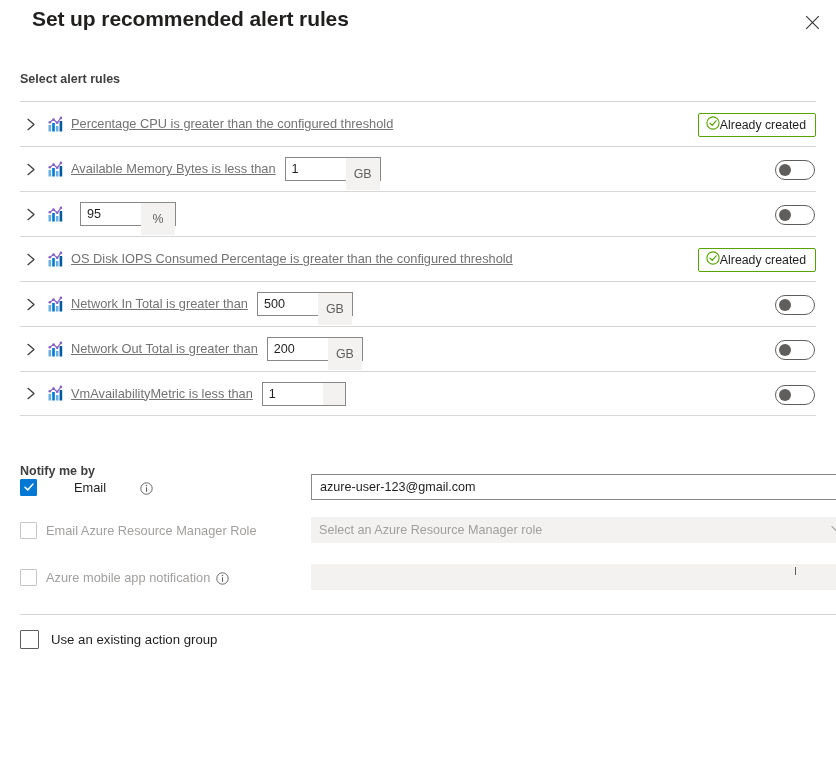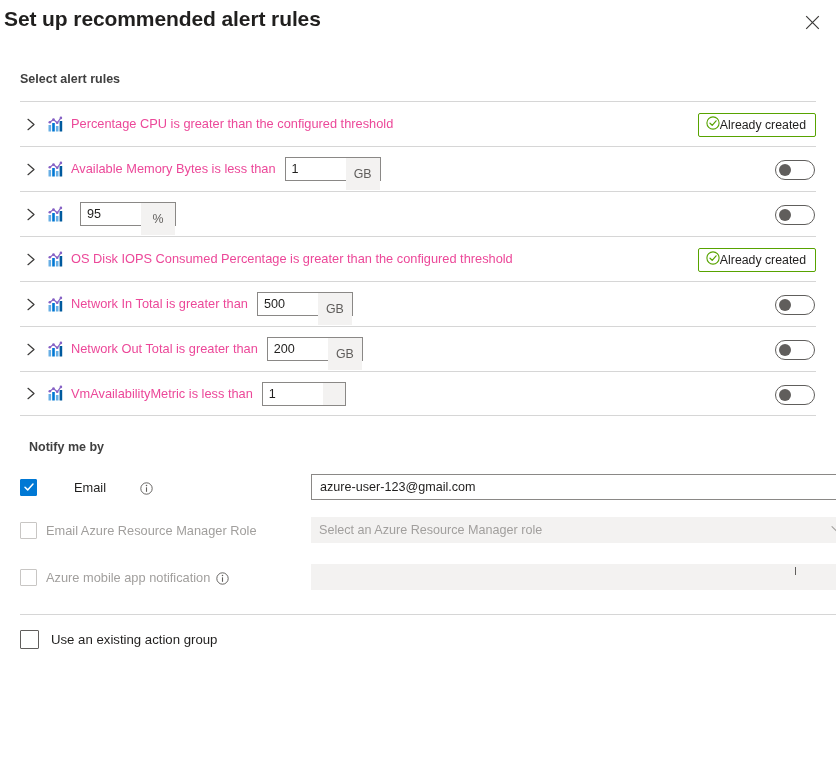--- a/index.html
+++ b/index.html
@@ -12,21 +12,21 @@
     background: #ffffff;
     font-family: "Liberation Sans", sans-serif;
     color: #201f1e;
     overflow: hidden;
     position: relative;
   }
 
   
   .page-title {
     position: absolute;
-    left: 4px;
+    left: 32px;
     top: 4px;
     font-size: 21px;
     font-weight: 600;
     letter-spacing: -0.1px;
     color: #201f1e;
     line-height: 30px;
   }
   .close-btn {
     position: absolute;
     right: 8px;
@@ -45,21 +45,21 @@
 
   
   .section-label {
     position: absolute;
     left: 20px;
     font-size: 12.5px;
     font-weight: 600;
     color: #404040;
   }
   #label-select-rules { top: 72px; }
-  #label-notify { top: 440px; margin-left: 9px; }
+  #label-notify { top: 464px; }
 
   
   .rules-list {
     position: absolute;
     left: 20px;
     top: 101px;
     width: 796px;
   }
   .rule-row {
     position: relative;
@@ -86,23 +86,24 @@
     width: 18px;
     height: 18px;
     margin-right: 7px;
     flex: 0 0 auto;
     display: flex;
     align-items: center;
     justify-content: center;
   }
   .rule-text {
     font-size: 12.8px;
-    color: #ec4899;
+    color: #737373;
     white-space: nowrap;
     line-height: 18px;
+    text-decoration: underline;
   }
 
   
   .threshold-group {
     display: flex;
     align-items: stretch;
     height: 24px;
     margin-left: 9px;
     border: 1px solid #8a8886;
     background: #ffffff;

